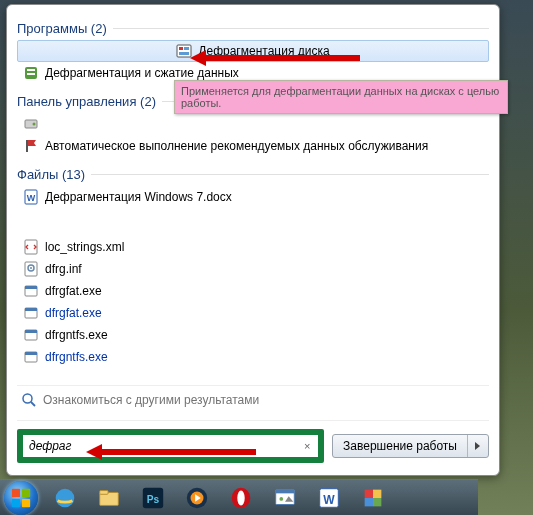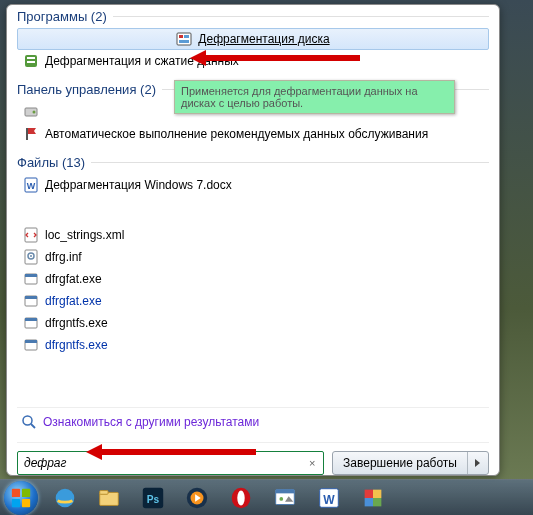--- a/index.html
+++ b/index.html
@@ -15,21 +15,21 @@
   .start-panel {
     position: absolute;
     top: 4px;
     left: 6px;
     width: 494px;
     height: 472px;
     background: #ffffff;
     border: 1px solid #8a8a8a;
     border-radius: 6px;
     box-shadow: 0 2px 10px rgba(0,0,0,0.4);
-    padding: 0 10px;
+    padding: 12px 10px;
     display: flex;
     flex-direction: column;
   }
   .section-header {
     color: #1a3e7a;
     font-size: 13px;
     padding: 4px 0 2px;
     display: flex;
     align-items: center;
   }
@@ -59,55 +59,55 @@
     margin-right: 6px;
     flex-shrink: 0;
   }
   .result-item .label { color: #000; }
   .result-item.selected .label { text-decoration: underline; }
   .result-item .link { color: #0033aa; }
   .tooltip {
     position: absolute;
     top: 80px;
     left: 174px;
-    width: 281px;
-    background: #86efac;
+    width: 334px;
+    background: #f9a8d4;
     border: 1px solid #b5b5a0;
     padding: 4px 6px;
     font-size: 11px;
     color: #555;
     box-shadow: 1px 1px 3px rgba(0,0,0,0.3);
     z-index: 5;
   }
   .spacer { flex: 1; }
   .see-more {
     display: flex;
     align-items: center;
     padding: 6px 4px;
-    color: #6d28d9;
+    color: #737373;
     border-top: 1px solid #eee;
   }
   .see-more .lens {
     width: 16px; height: 16px; margin-right: 6px;
     display: flex; align-items: center; justify-content: center;
     color: #3a6db5;
   }
   .bottom-bar {
     display: flex;
     align-items: center;
     gap: 8px;
     padding-top: 8px;
     border-top: 1px solid #eee;
     margin-top: 6px;
   }
   .searchbox {
     flex: 1;
     display: flex;
     align-items: center;
-    border: 1px solid #15803d;
+    border: 6px solid #15803d;
     border-radius: 2px;
     background: #fff;
     padding: 3px 4px;
   }
   .searchbox input {
     border: none;
     outline: none;
     flex: 1;
     font-family: inherit;
     font-size: 12px;
@@ -163,21 +163,21 @@
     width: 0; height: 0;
     border-top: 8px solid transparent;
     border-bottom: 8px solid transparent;
     border-right: 16px solid #d40000;
     left: 0; top: 0;
   }
   
   .taskbar {
     position: absolute;
     bottom: 0; left: 0;
-    width: 533px; height: 36px;
+    width: 478px; height: 36px;
     background: linear-gradient(to bottom, rgba(90,110,130,0.85), rgba(50,65,80,0.92));
     border-top: 1px solid rgba(255,255,255,0.25);
     display: flex;
     align-items: center;
     padding: 0 4px;
     gap: 2px;
   }
   .start-orb {
     width: 34px; height: 34px;
     border-radius: 50%;

